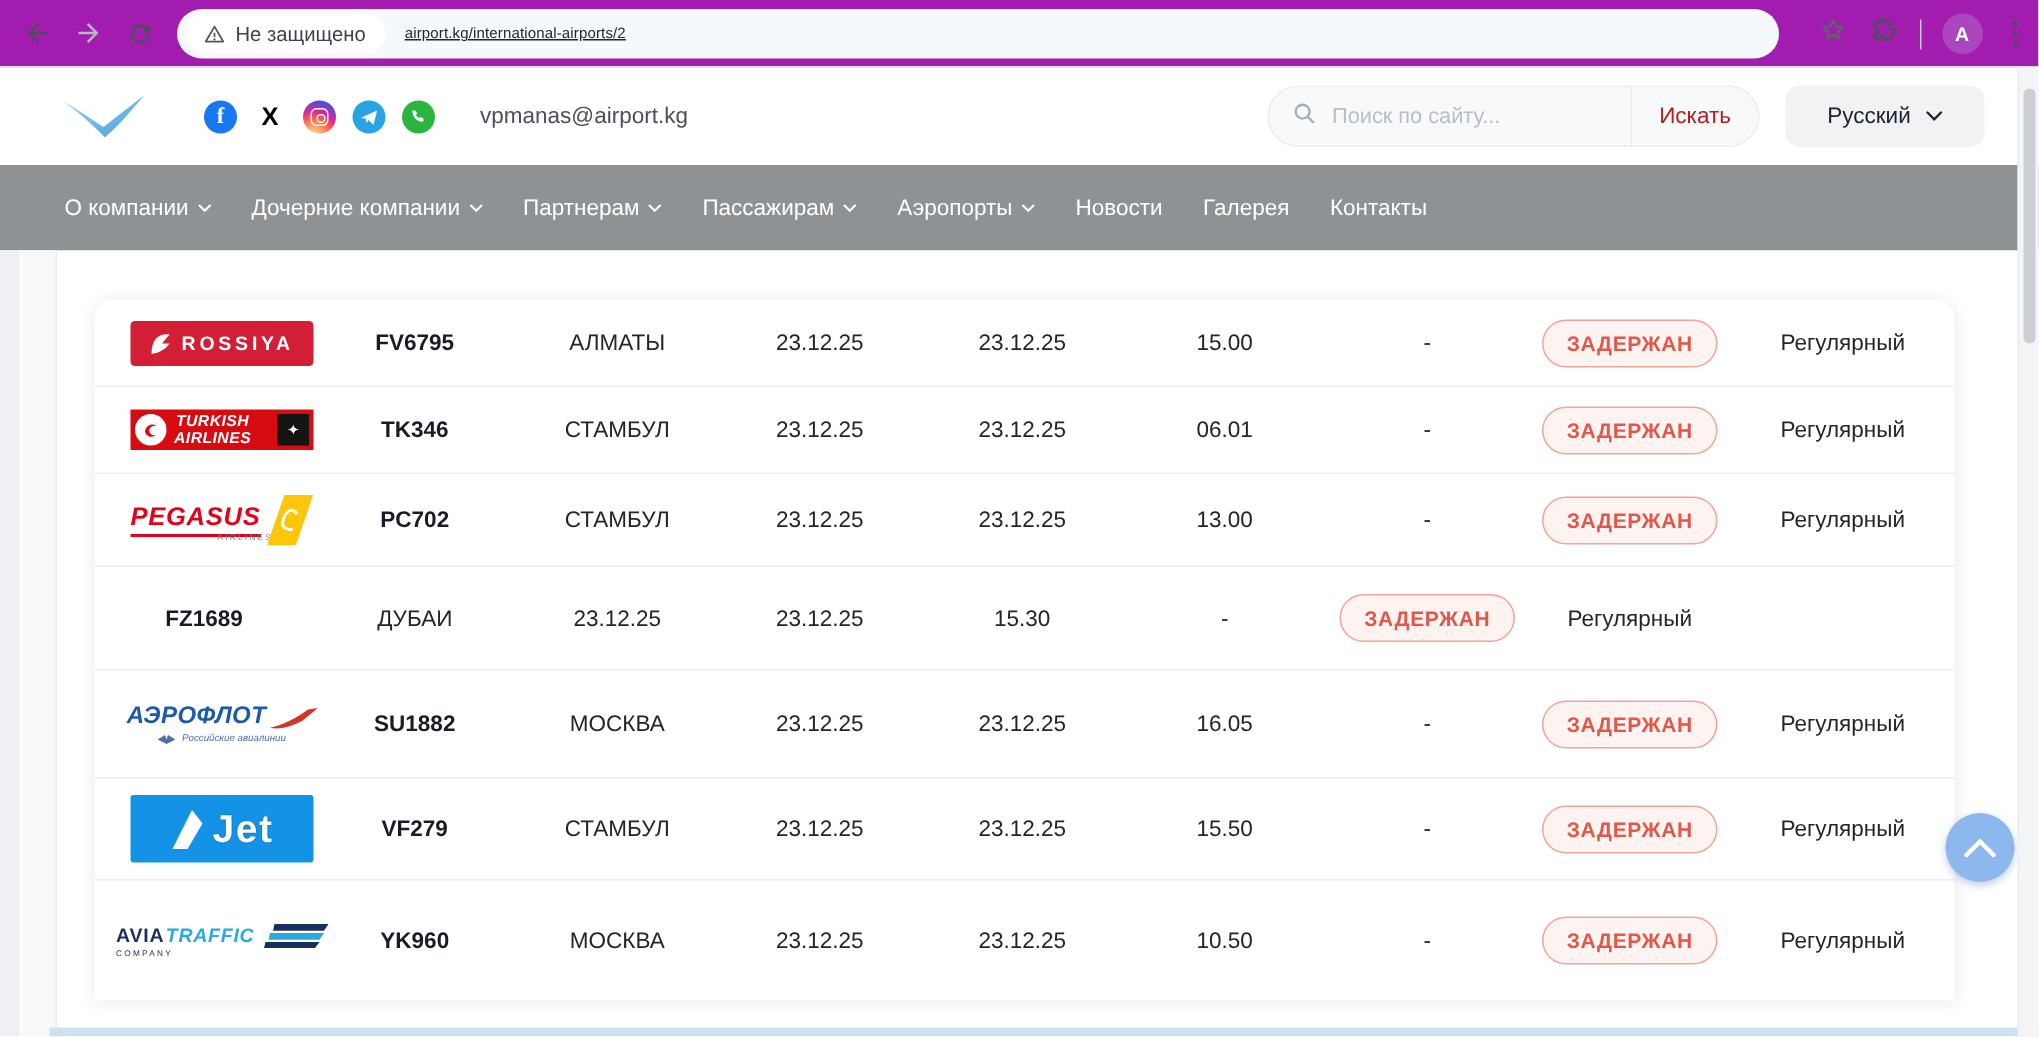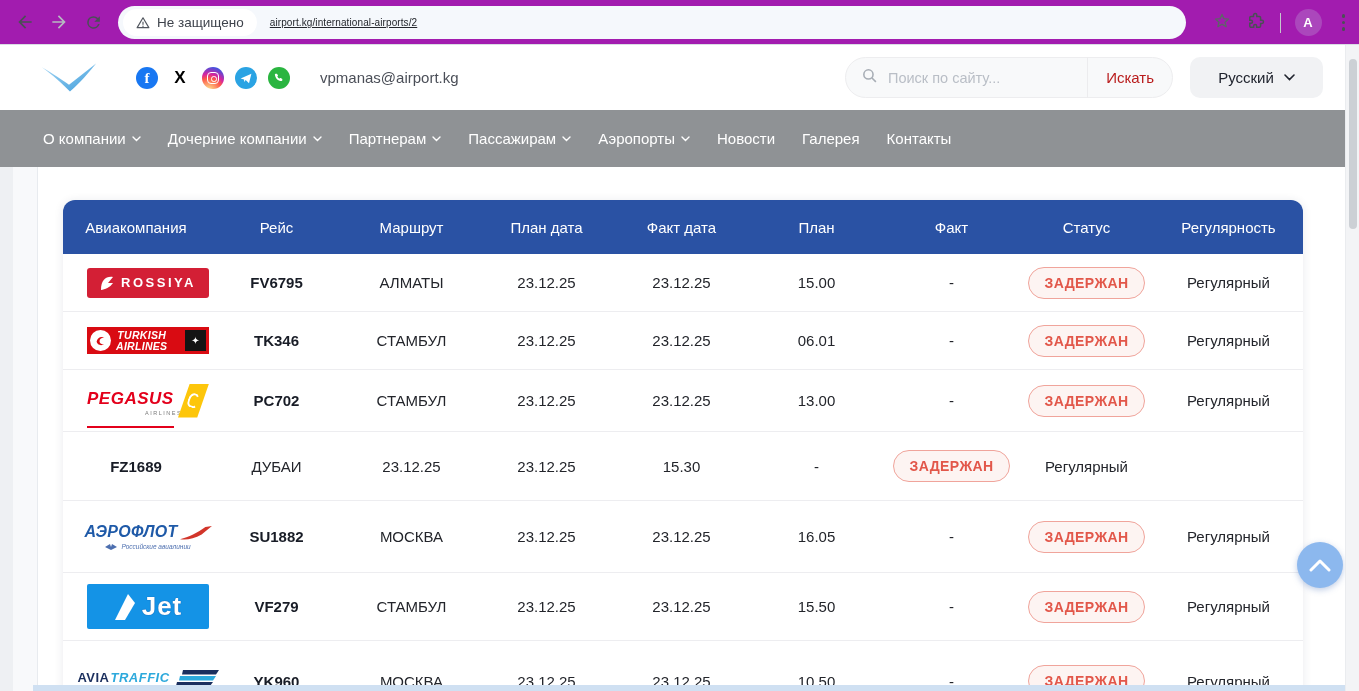--- a/index.html
+++ b/index.html
@@ -87,21 +87,21 @@
   .logo-turkish { width:127px; height:27px; background:#d90b12; display:flex; align-items:center;
     padding:0 3px; gap:5px; }
   .tk-circle { width:21px; height:21px; border-radius:50%; background:#fff; display:flex;
     align-items:center; justify-content:center; flex:none; }
   .tk-text { color:#fff; font-style:italic; font-weight:700; font-size:10.5px; line-height:10.5px;
     letter-spacing:0.3px; }
   .tk-badge { width:21px; height:21px; background:#141414; margin-left:auto; color:#fff; font-size:10px;
     display:flex; align-items:center; justify-content:center; flex:none; }
   .logo-pegasus { position:relative; width:122px; height:36px; }
   .pg-text { position:absolute; left:0; top:6px; color:#e3001b; font-size:17px; font-weight:800;
-    font-style:italic; letter-spacing:0.5px; border-bottom:2px solid #e3001b; padding-bottom:17px; }
+    font-style:italic; letter-spacing:0.5px; border-bottom:2px solid #e3001b; padding-bottom:1px; }
   .pg-sub { position:absolute; left:58px; top:27px; color:#7a7a7a; font-size:5.5px; letter-spacing:1.5px; }
   .pg-tail { position:absolute; right:0; top:1px; width:31px; height:34px; background:#fdc60b;
     clip-path:polygon(38% 0,100% 0,62% 100%,0 100%); display:flex; align-items:center; justify-content:center; }
   .pg-horse { width:11px; height:15px; border:2.5px solid #fff; border-radius:50% 50% 40% 40%;
     border-right-color:transparent; transform:rotate(18deg); }
   .logo-flydubai { font-size:24px; letter-spacing:0.2px; }
   .logo-flydubai .fd1 { color:#f9a01b; font-weight:500; }
   .logo-flydubai .fd2 { color:#1092c8; font-weight:700; }
   .logo-flydubai .fd3 { color:#f9a01b; font-weight:700; }
   .logo-aeroflot { display:flex; flex-direction:column; align-items:center; }
@@ -267,31 +267,20 @@
     </div>
   <div class="nav-item">
       <span>Контакты</span>
     </div>
 </nav>
 
 <div class="content">
   <div class="left-strip"></div>
 
   <div class="flights-card">
-    <div class="tgrid thead">
-      <div class="hc">Авиакомпания</div>
-      <div class="hc">Рейс</div>
-      <div class="hc">Маршрут</div>
-      <div class="hc">План дата</div>
-      <div class="hc">Факт дата</div>
-      <div class="hc">План</div>
-      <div class="hc">Факт</div>
-      <div class="hc">Статус</div>
-      <div class="hc">Регулярность</div>
-    </div>
 
     <div class="tbody">
 
       <div class="tgrid trow">
         <div class="c airline">
           <div class="logo-rossiya">
             <svg width="14" height="16" viewBox="0 0 14 16">
                 <path d="M1 15 C1 5 6 1 13 2 L8 8 L13 8 C10 12.5 5 14.5 1 15 Z" fill="#fff"></path>
               </svg>
             <span>ROSSIYA</span>

